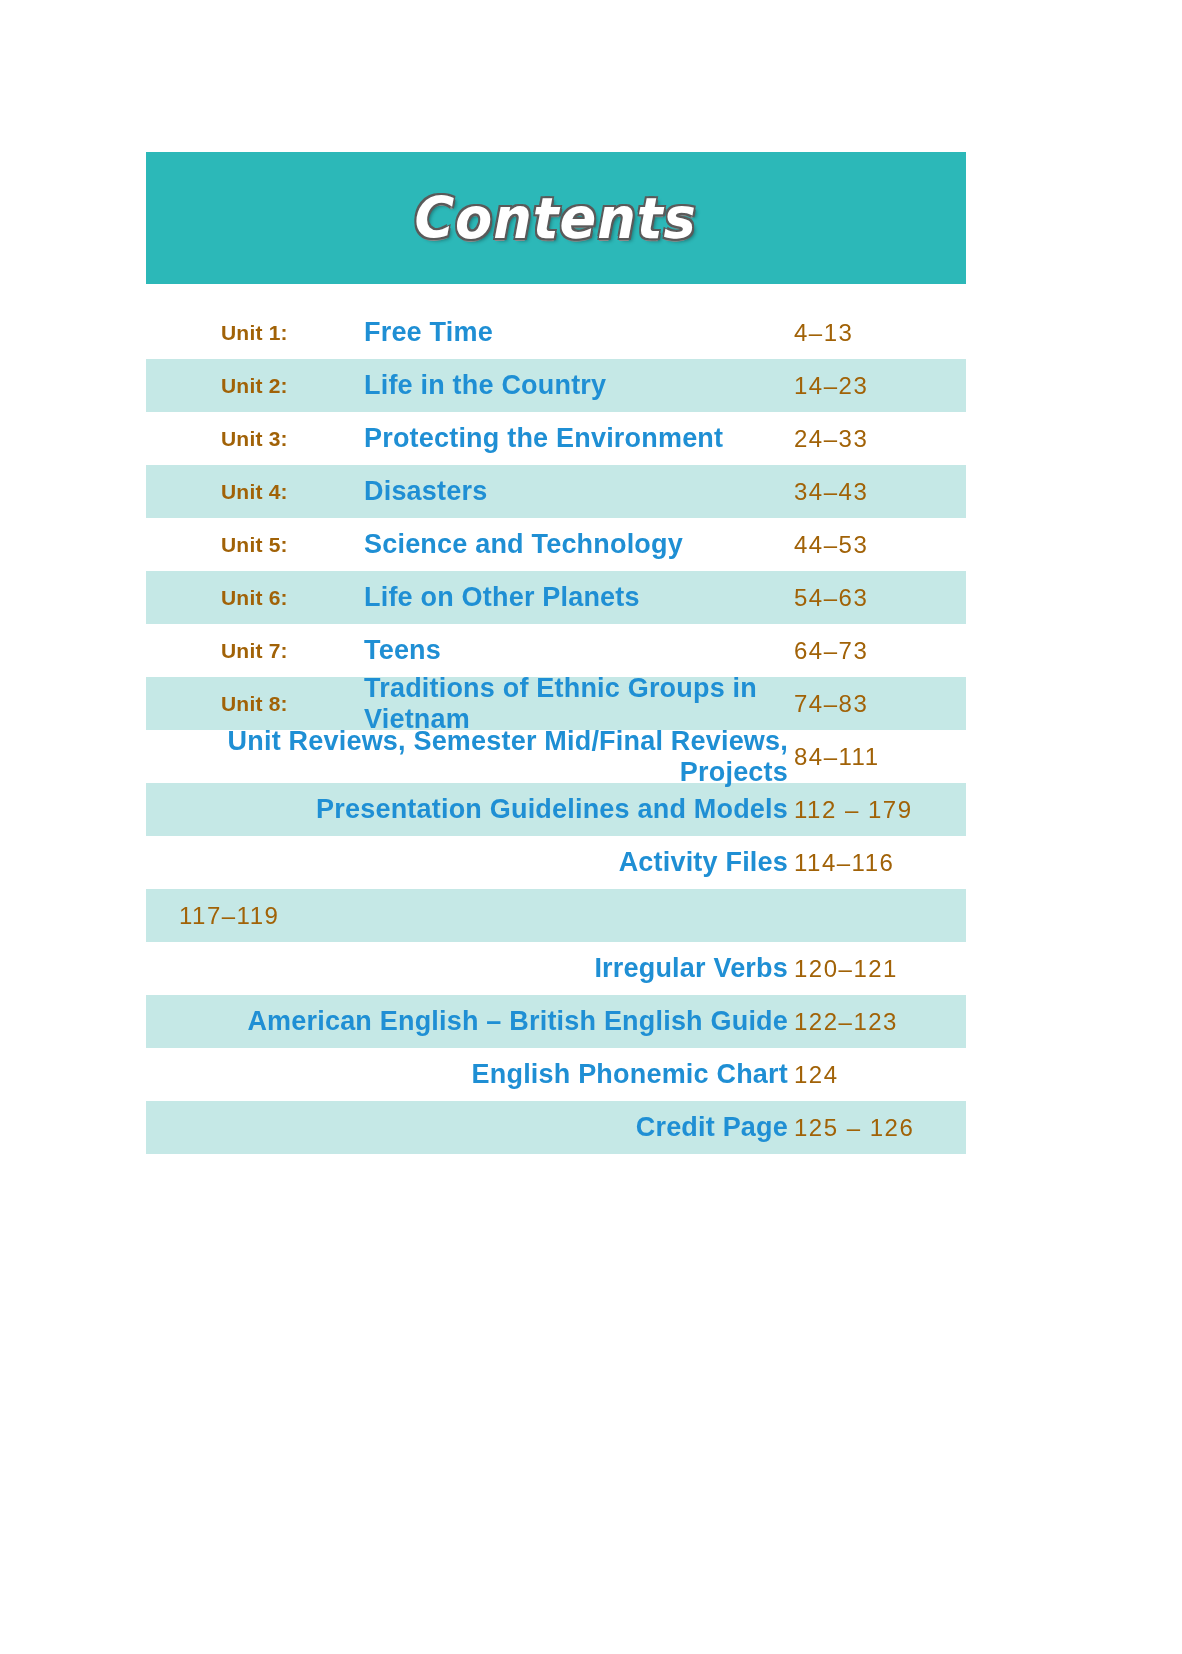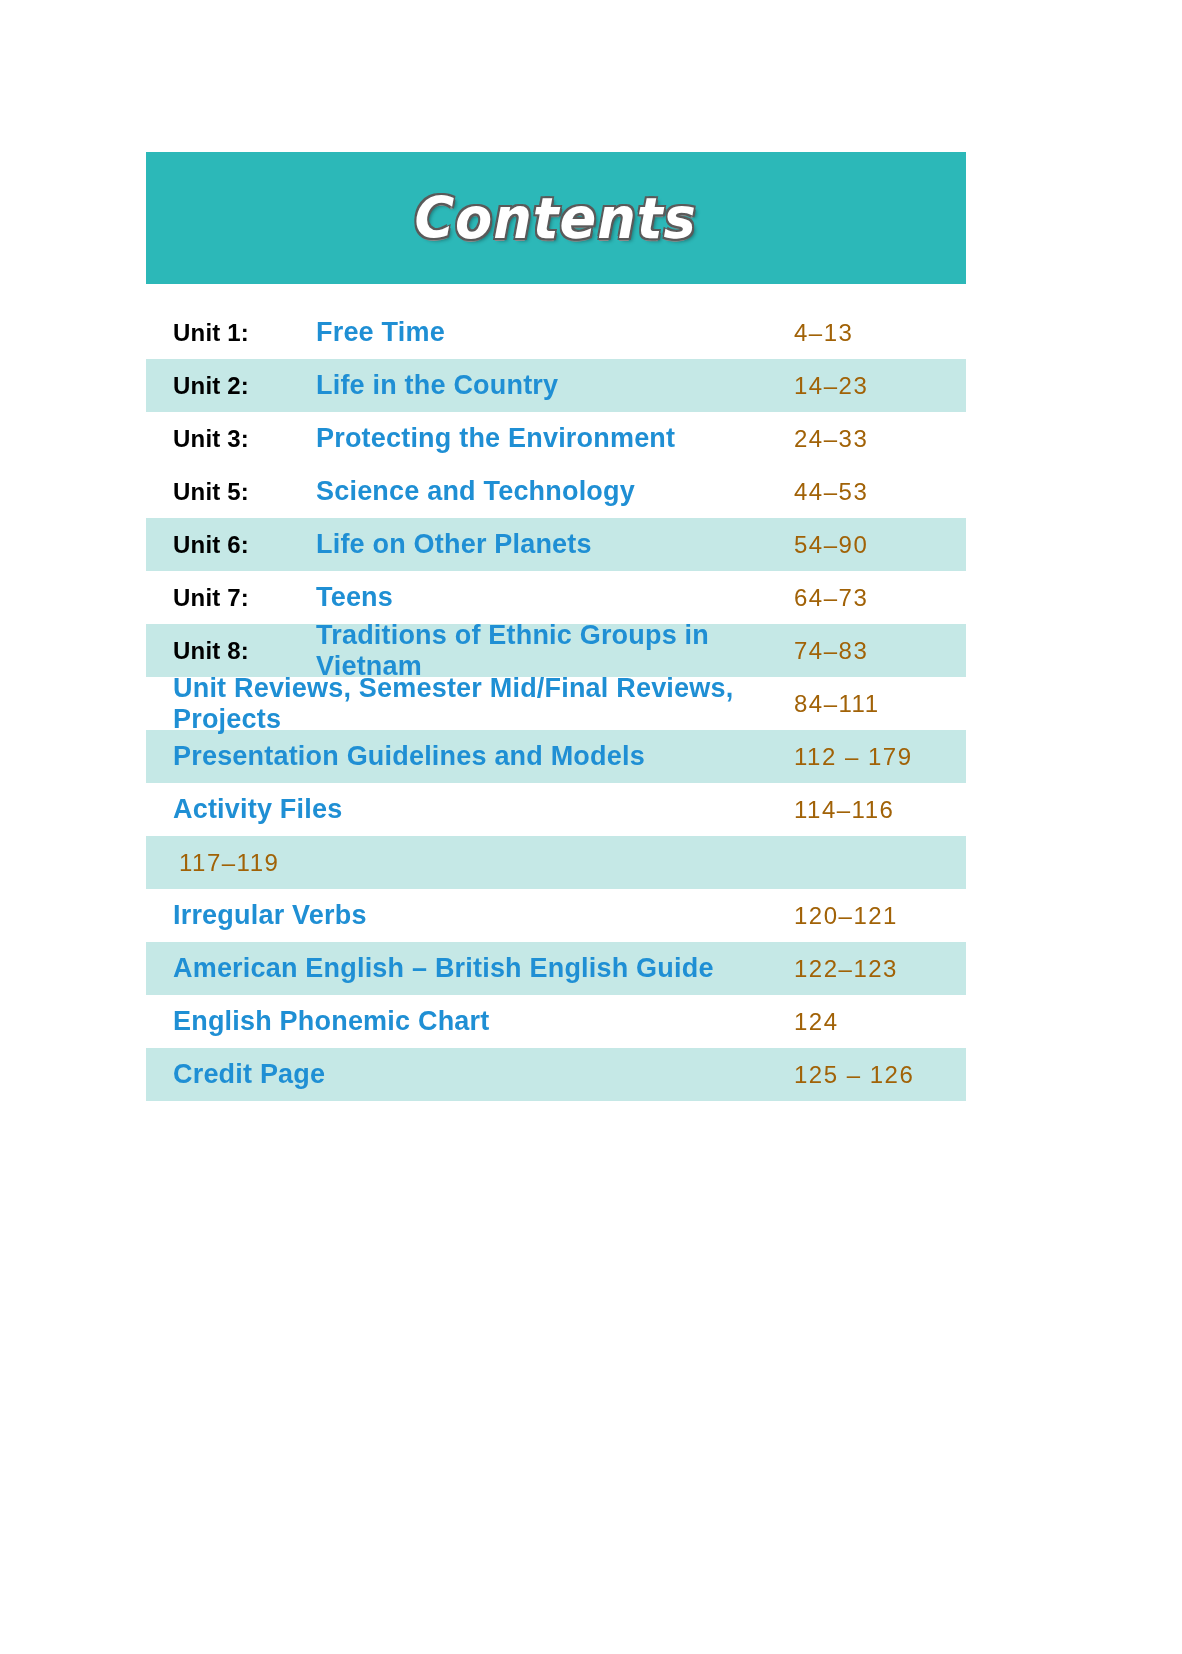--- a/index.html
+++ b/index.html
@@ -50,36 +50,38 @@
     display: flex;
     align-items: center;
     height: 53px;
     padding: 0 0 0 27px;
     box-sizing: border-box;
   }
   .row.shaded {
     background: #c5e8e6;
   }
   .unit-label {
-    color: #000000;
+    color: #a16207;
     font-weight: bold;
-    font-size: 24px;
+    font-size: 21px;
     width: 143px;
     flex: 0 0 143px;
     letter-spacing: 0.2px;
+    margin-left: 48px;
   }
   .entry-title {
     color: #1f8fd4;
     font-weight: bold;
     font-size: 27px;
     flex: 1 1 auto;
     letter-spacing: 0.2px;
   }
   .entry-title.full {
     flex: 1 1 auto;
+    text-align: right;
   }
   .pages {
     color: #a16207;
     font-size: 24px;
     flex: 0 0 178px;
     text-align: left;
     letter-spacing: 1.5px;
     padding-left: 6px;
     box-sizing: border-box;
   }
@@ -102,29 +104,34 @@
       <div class="row shaded">
         <span class="unit-label">Unit 2:</span>
         <span class="entry-title">Life in the Country</span>
         <span class="pages">14–23</span>
       </div>
       <div class="row">
         <span class="unit-label">Unit 3:</span>
         <span class="entry-title">Protecting the Environment</span>
         <span class="pages">24–33</span>
       </div>
+      <div class="row shaded">
+        <span class="unit-label">Unit 4:</span>
+        <span class="entry-title">Disasters</span>
+        <span class="pages">34–43</span>
+      </div>
       <div class="row">
         <span class="unit-label">Unit 5:</span>
         <span class="entry-title">Science and Technology</span>
         <span class="pages">44–53</span>
       </div>
       <div class="row shaded">
         <span class="unit-label">Unit 6:</span>
         <span class="entry-title">Life on Other Planets</span>
-        <span class="pages">54–90</span>
+        <span class="pages">54–63</span>
       </div>
       <div class="row">
         <span class="unit-label">Unit 7:</span>
         <span class="entry-title">Teens</span>
         <span class="pages">64–73</span>
       </div>
       <div class="row shaded">
         <span class="unit-label">Unit 8:</span>
         <span class="entry-title">Traditions of Ethnic Groups in Vietnam</span>
         <span class="pages">74–83</span>

